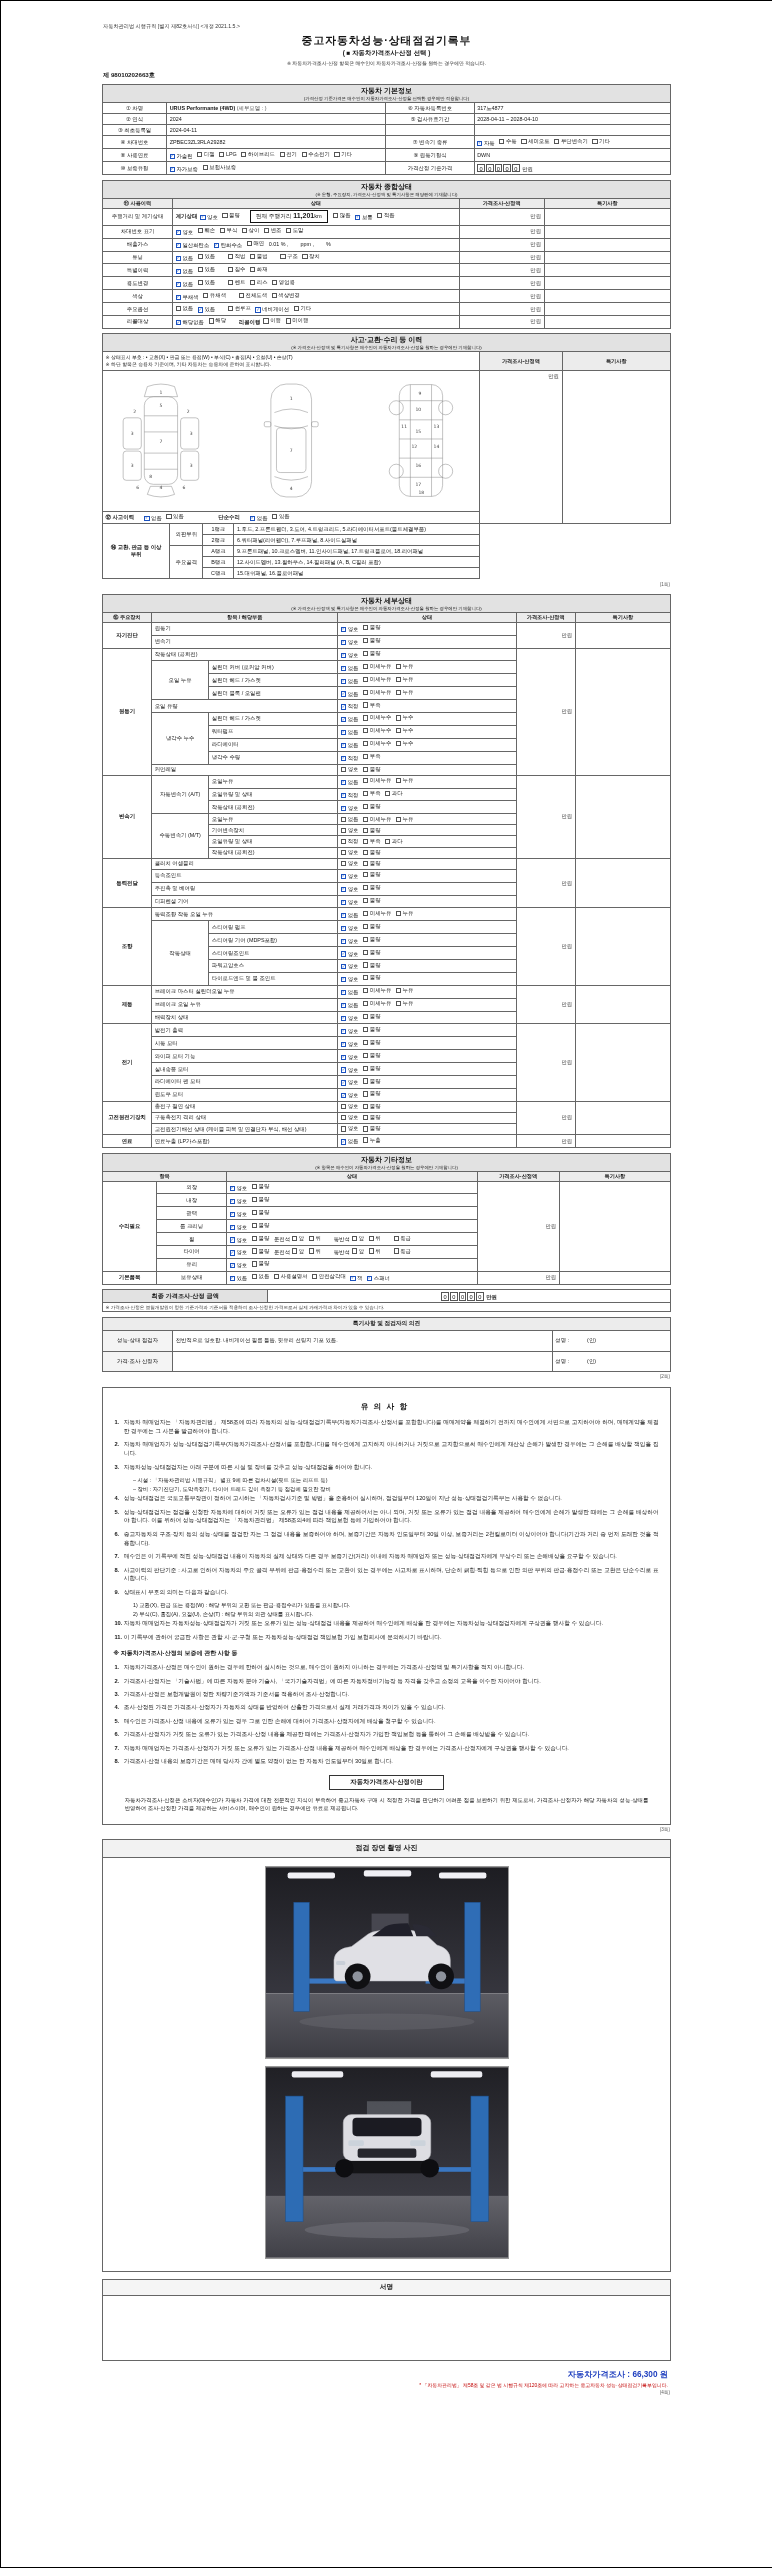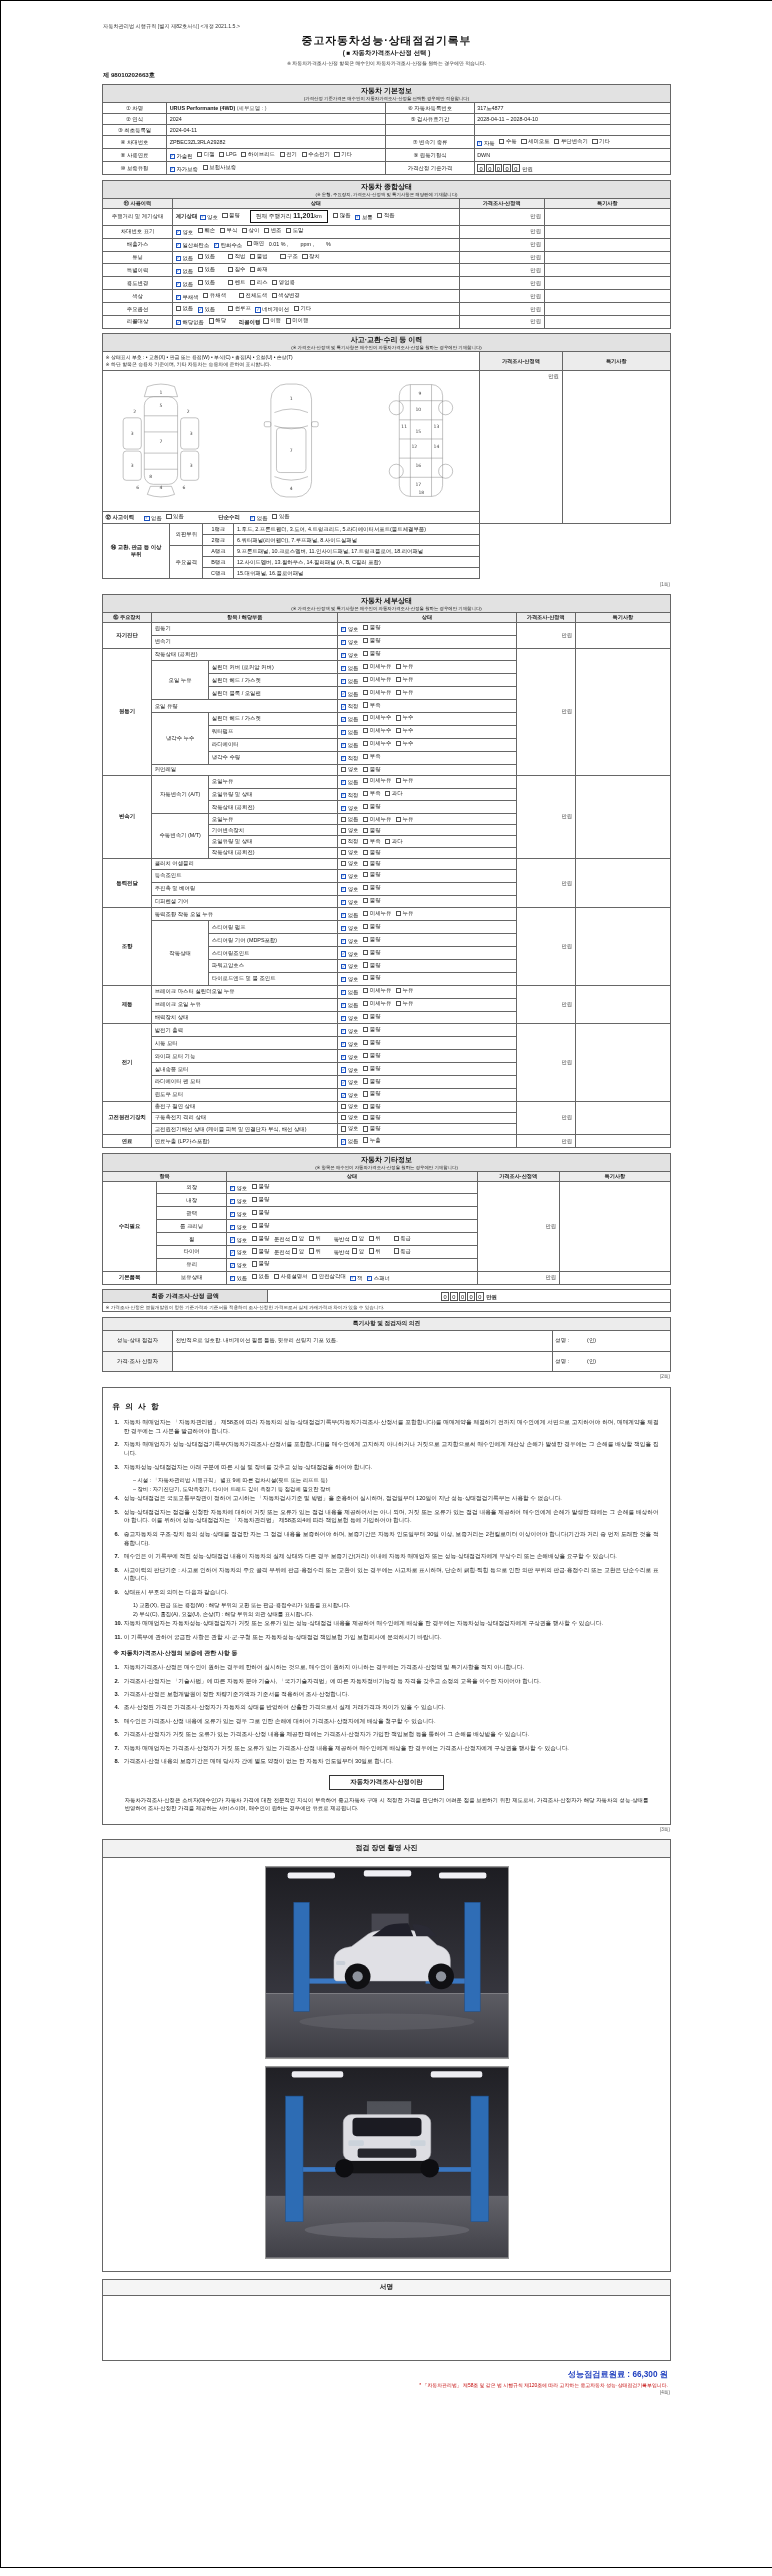--- a/index.html
+++ b/index.html
@@ -25,21 +25,21 @@
   .inlbl{font-weight:bold;margin-right:3.1px}
   .price{text-align:right;color:#444}
   .mbox{display:inline-block;border:1px solid #111;padding:1px 5.2px;margin:0 5.2px;font-size:5.7px;background:#fff;white-space:nowrap}
   .mbox b{font-size:7px}
   .pre{white-space:pre-wrap}
   .sec{margin-top:4.6px}
   .pgmark{text-align:right;font-size:4.6px;color:#555;margin:2.1px 1px 7.2px 0}
   .legendcell{font-size:4.9px;line-height:1.5}
   .diagrams{display:flex;justify-content:center;align-items:center;gap:29px;padding:5.2px 0;background:#fff}
   .histflex{display:flex;align-items:center;gap:7.2px;font-size:5.4px}
-  .notice-title{text-align:left;font-size:7.7px;font-weight:bold;letter-spacing:5.2px;margin:7.2px 0 6.2px}
+  .notice-title{text-align:center;font-size:7.7px;font-weight:bold;letter-spacing:5.2px;margin:7.2px 0 6.2px}
   .nitem{font-size:5.7px;line-height:1.55;margin:0 2.1px 4.6px 2.1px;text-align:justify;display:flex}
   .nitem .num{flex:none;width:9.3px;font-weight:bold}
   .nsub{font-size:5.4px;line-height:1.5;margin:1px 2.1px 1px 20.6px}
   .subhead{font-size:6px;font-weight:bold;margin:7.2px 1px 5.2px}
   .defbox-wrap{text-align:center;margin:9.3px 0 4.1px}
   .defbox{display:inline-block;border:0.8px solid #333;padding:2.1px 20.6px;font-size:6.4px;font-weight:bold}
   .defbody{font-size:5.4px;line-height:1.55;text-align:justify;margin:5.2px 12.4px 3.1px}
   .page3{border:0.5px solid #666;padding:7.2px 9.3px 8.2px}
   .photo-page{border:0.5px solid #666;padding:0 0 11.3px}
   .photo-title{border-bottom:0.5px solid #666;text-align:center;font-weight:bold;font-size:7px;padding:3.6px;background:#f2f2f2}
@@ -1394,21 +1394,21 @@
             <ellipse cx="235" cy="316" rx="160" ry="16" fill="#75757d" opacity="0.5"></ellipse>
           </svg>
         </div>
       </div>
     </div>
 
     <div class="signbox">
       <div class="signhdr">서명</div>
     </div>
     <div class="feeline">
-      <span>성능점검료원료 :</span>
+      <span>자동차가격조사 :</span>
       <span>66,300 원</span>
     </div>
     <div class="rednote">* 「자동차관리법」 제58조 및 같은 법 시행규칙 제120조에 따라 고지하는 중고자동차 성능·상태점검기록부입니다.</div>
     <div class="pgmark">(4쪽)</div>
 
   </div>
 </div>
 
 
 </body></html>

